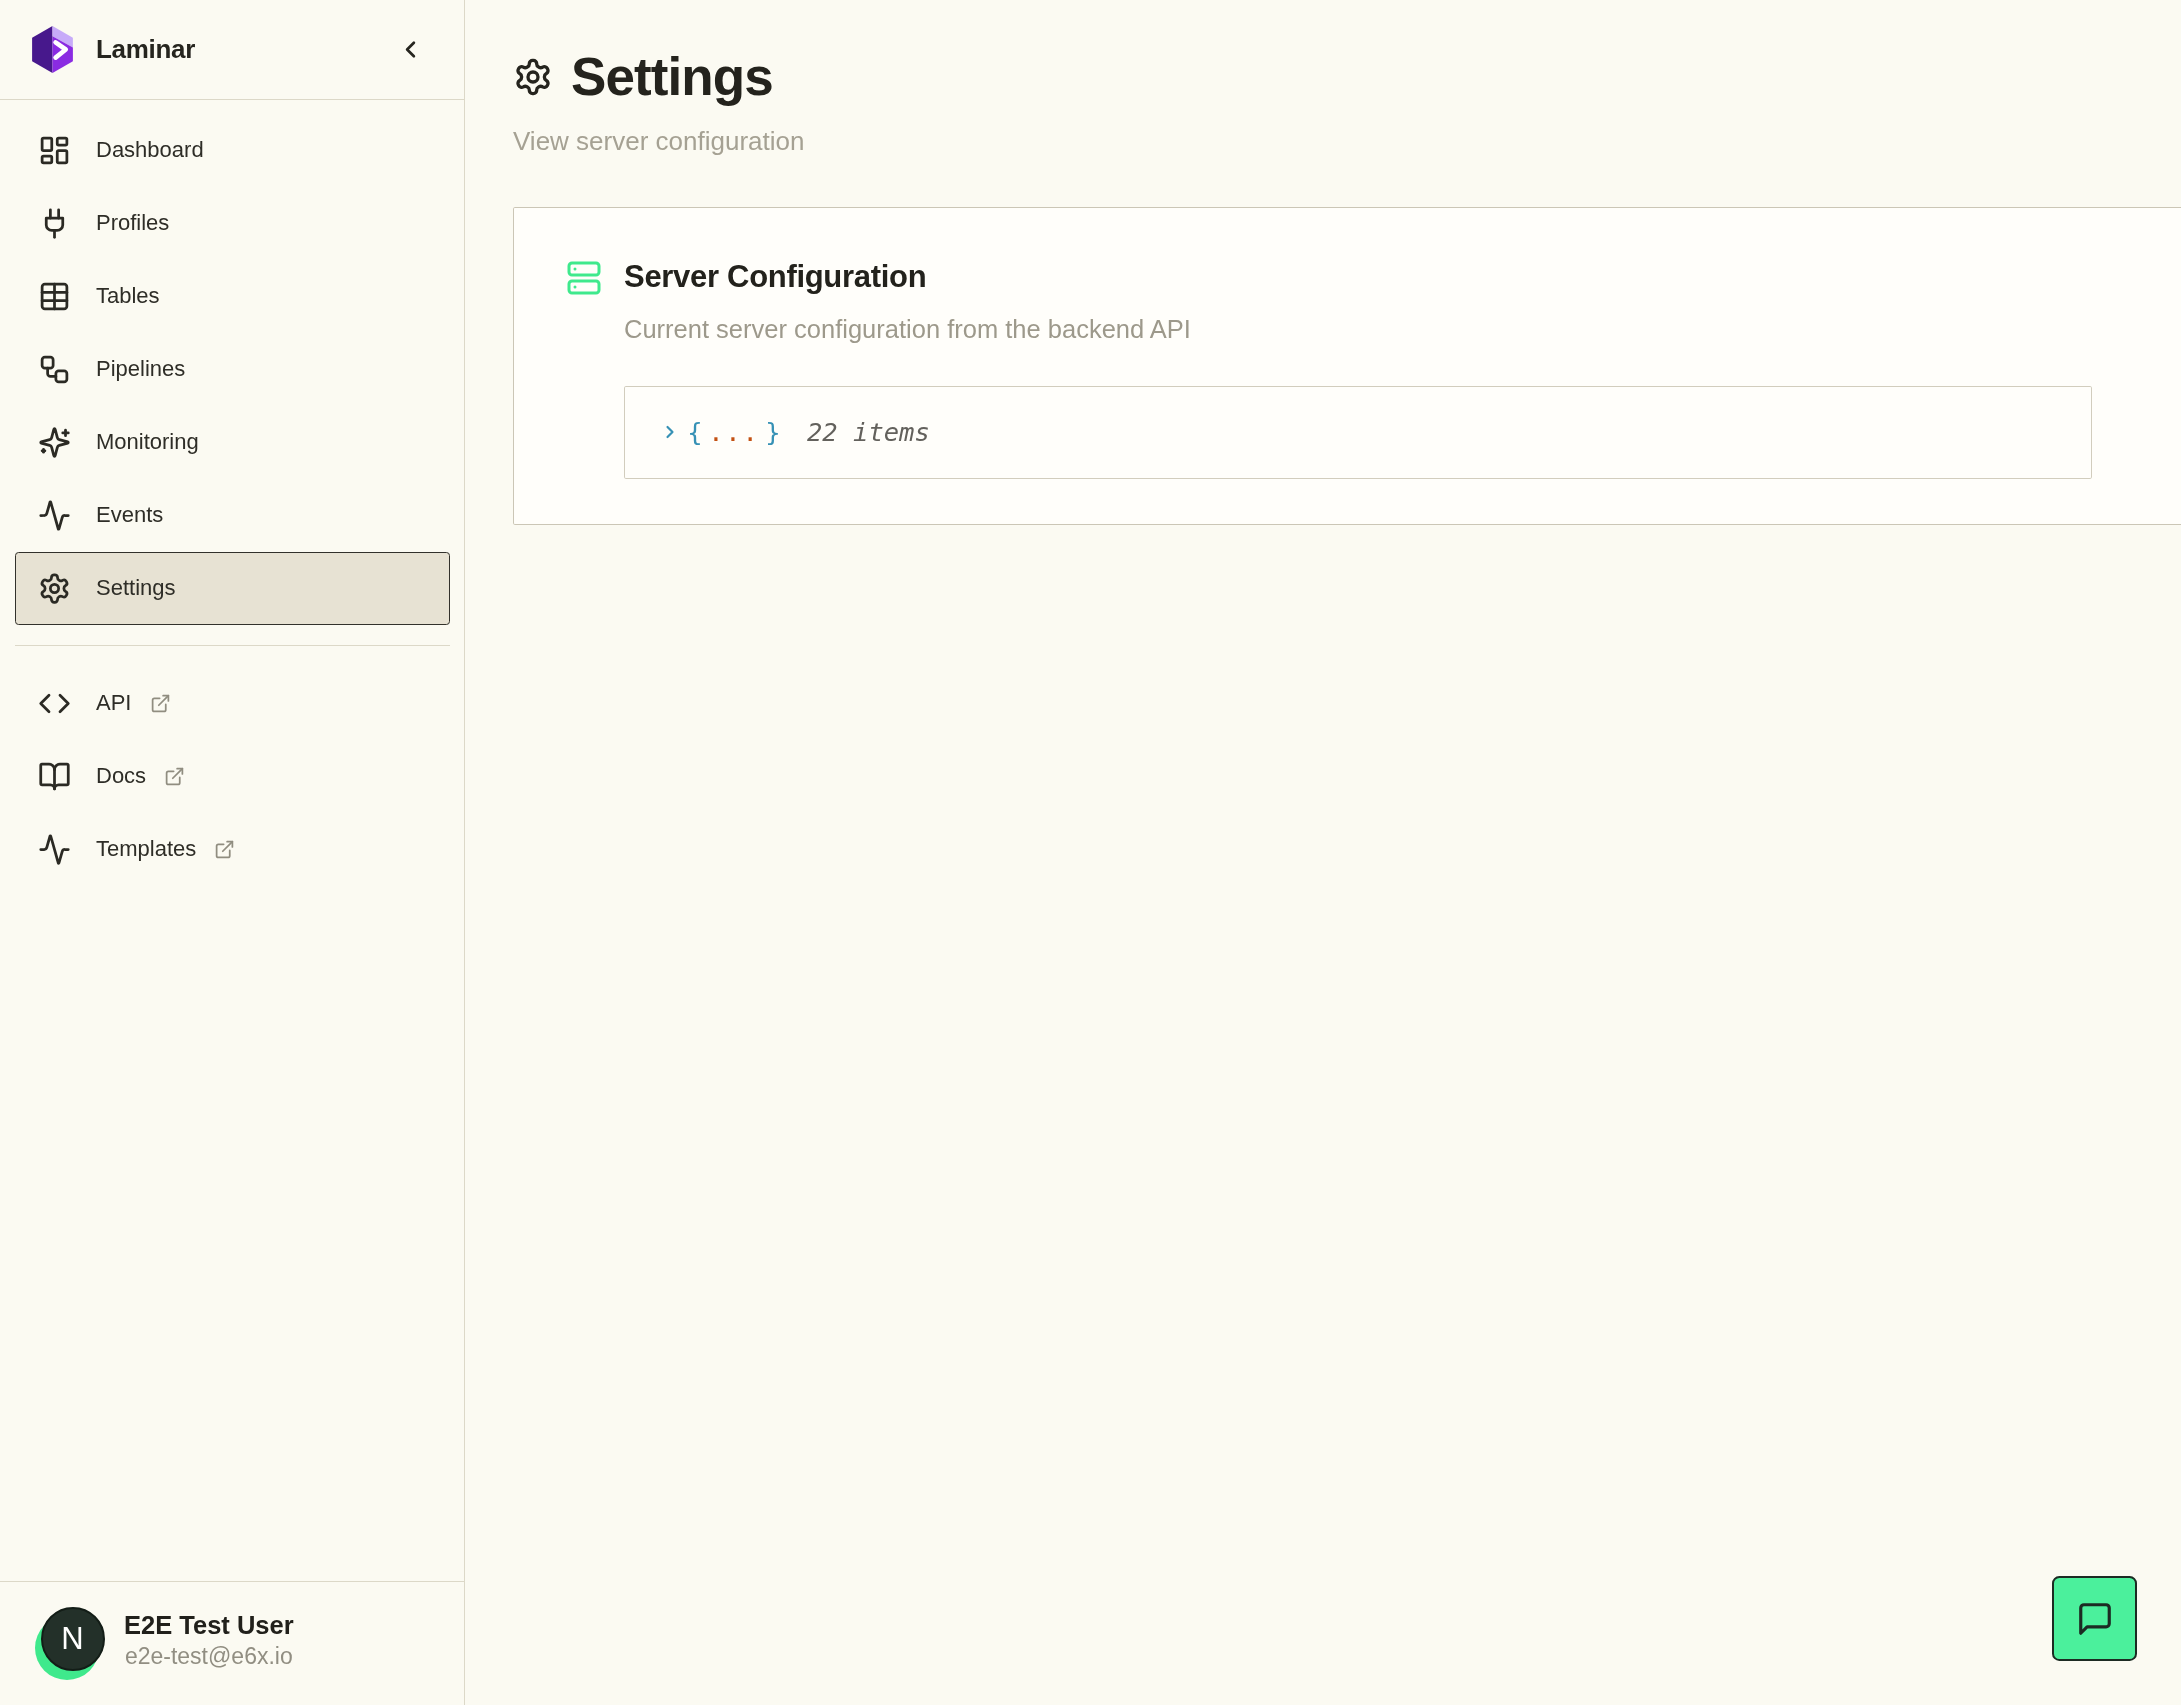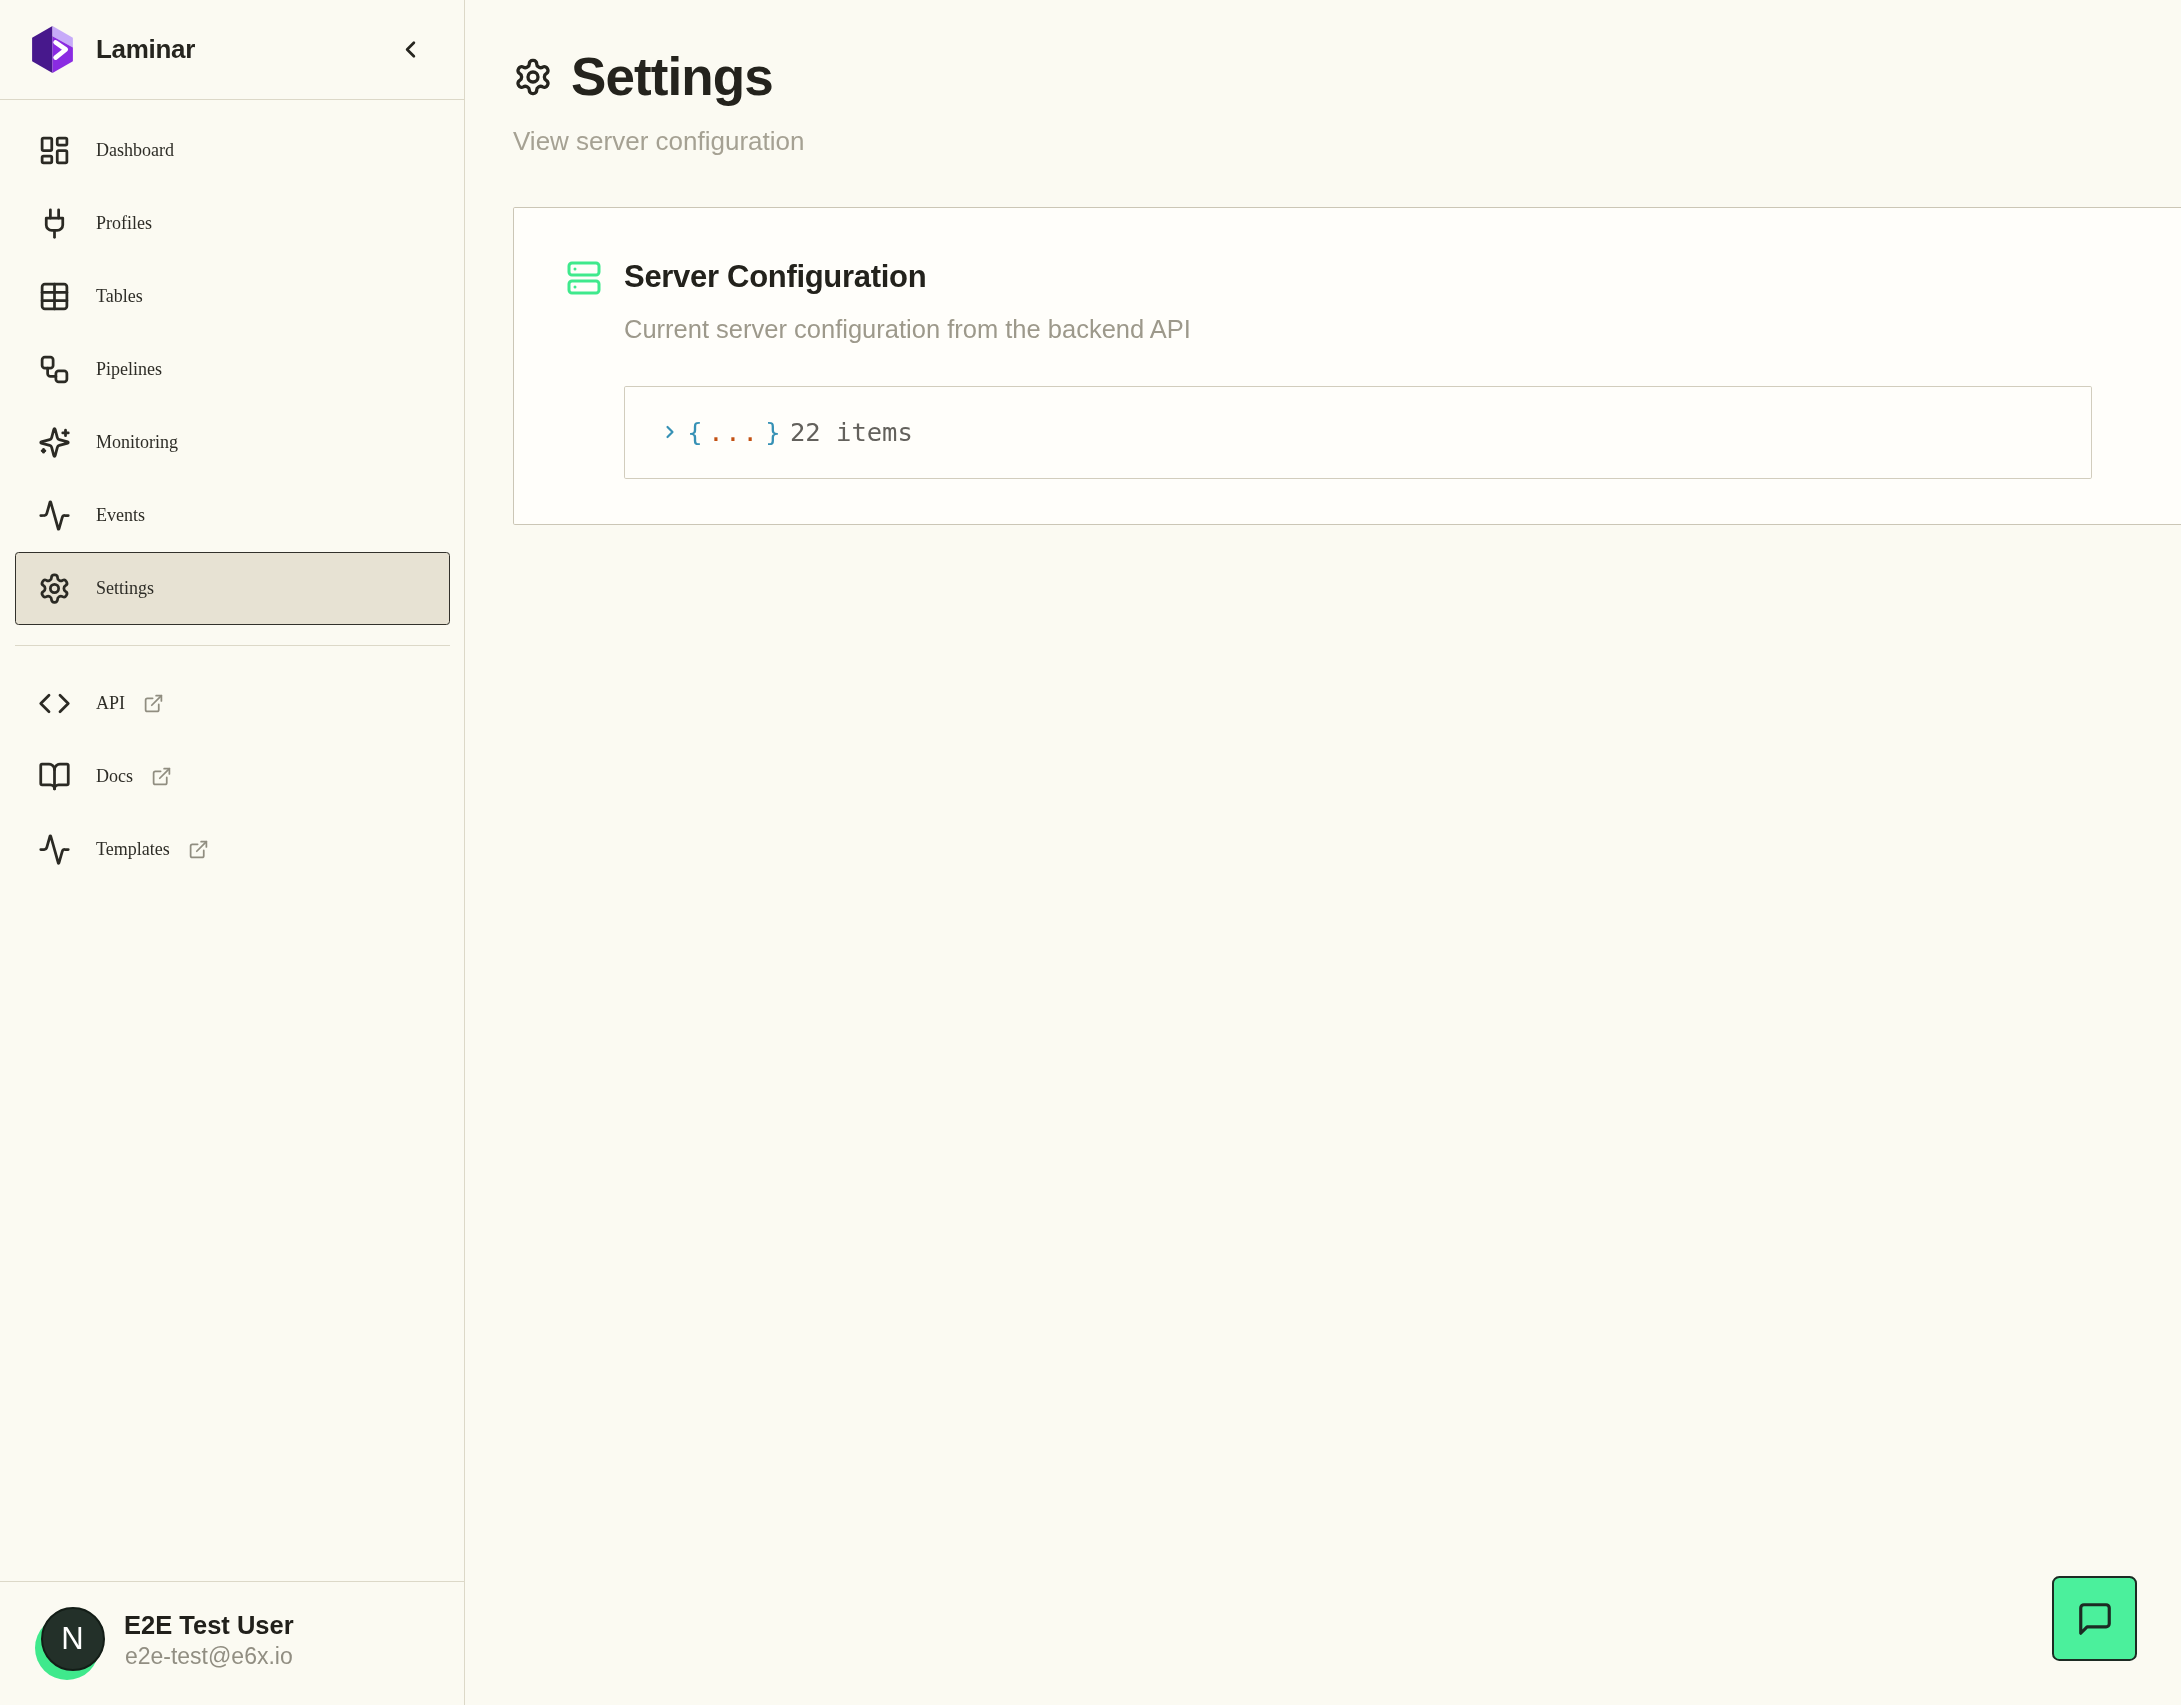--- a/index.html
+++ b/index.html
@@ -48,21 +48,21 @@
   .logo{width:51px;height:53px;}
   .brand{font-size:26px;font-weight:bold;margin-left:18px;letter-spacing:-0.3px;}
   .collapse-btn{
     margin-left:auto;background:none;border:none;cursor:pointer;
     color:var(--text-primary);padding:3.6px;
   }
   .nav{flex:1 1 auto;padding:13.6px 14.5px 0;}
   .nav-item{
     height:73px;display:flex;align-items:center;gap:25.5px;
     padding:0 22px;border-radius:3.6px;border:1.8px solid transparent;
-    font-size:18px;color:#2E2D27;cursor:pointer;font-family:Liberation Serif, serif;
+    font-size:22px;color:#2E2D27;cursor:pointer;
   }
   .nav-item .nav-icon{width:33px;height:33px;color:#2B2A24;flex:0 0 33px;}
   .nav-item.active{
     background:var(--selected-item-background);
     border:1.8px solid var(--selected-item-border);
   }
   .nav-divider{border:none;border-top:0.9px solid var(--divider);margin:20px 0 21px;}
   .ext-icon{width:21px;height:21px;color:#908D80;margin-left:-7.3px;}
 
   
@@ -106,21 +106,21 @@
     margin:42px 0 0 58px;width:1468px;height:93px;
     border:1.8px solid #D2CDBD;border-radius:1.8px;
     display:flex;align-items:center;padding:0 27px 0 35px;
     background:var(--card-background);
   }
   .json-line{display:flex;align-items:center;gap:5.5px;
     font-family:"DejaVu Sans Mono","Liberation Mono",monospace;font-size:25.5px;}
   .json-chevron{width:20px;height:20px;color:var(--json-punctuation-blue);margin-right:1.8px;}
   .tok-brace{color:var(--json-punctuation-blue);}
   .tok-dots{color:var(--json-ellipsis-orange);letter-spacing:1.8px;}
-  .tok-items{color:var(--json-items-gray);margin-left:4px;}
+  .tok-items{color:var(--json-items-gray);font-style:italic;margin-left:21px;}
 
   
   .chat-button{
     position:fixed;right:44px;bottom:44px;width:85px;height:85px;
     background:var(--chat-button-green);
     border:2.7px solid var(--dark-outline);border-radius:7.3px;
     display:flex;align-items:center;justify-content:center;cursor:pointer;
   }
   .chat-button svg{width:38px;height:38px;color:var(--dark-outline);}
 </style>

